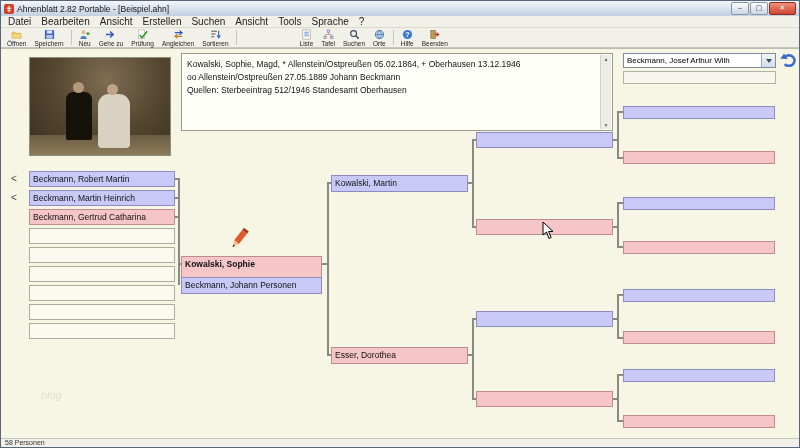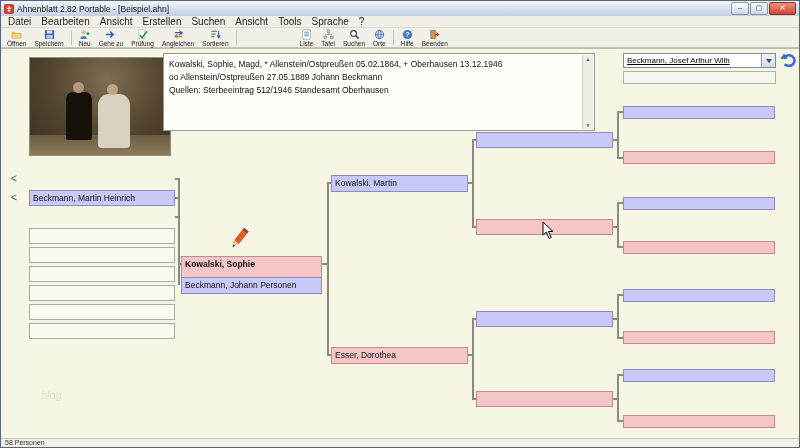--- a/index.html
+++ b/index.html
@@ -31,26 +31,26 @@
 
   
   .photo{position:absolute;left:28px;top:56px;width:140px;height:97px;border:1px solid #8f8f7d;background:radial-gradient(ellipse at 55% 22%,#7e6d53 0%,#55462f 50%,#382d1f 100%);overflow:hidden;}
   .ph-floor{position:absolute;left:0;bottom:0;width:100%;height:20px;background:linear-gradient(#6b5c42,#8d7c5c);}
   .ph-man{position:absolute;left:36px;top:34px;width:26px;height:48px;background:#171209;border-radius:7px 7px 2px 2px;}
   .ph-man-head{position:absolute;left:43px;top:24px;width:11px;height:11px;background:#b59878;border-radius:50%;}
   .ph-woman{position:absolute;left:68px;top:36px;width:32px;height:54px;background:#d9d1c1;border-radius:11px 11px 4px 4px;}
   .ph-woman-head{position:absolute;left:77px;top:26px;width:11px;height:11px;background:#c2a484;border-radius:50%;}
 
   
-  .infobox{position:absolute;left:162px;top:52px;width:432px;height:78px;background:#fffffa;border:1px solid #9a998e;box-sizing:border-box;padding:4px 16px 0 5px;}
+  .infobox{position:absolute;left:180px;top:52px;width:432px;height:78px;background:#fffffa;border:1px solid #9a998e;box-sizing:border-box;padding:4px 16px 0 5px;}
   .info-line{font-size:8.5px;line-height:13px;color:#111;white-space:nowrap;overflow:hidden;}
   .info-scroll{position:absolute;right:1px;top:1px;bottom:1px;width:11px;background:#eeede5;border-left:1px solid #d2d1c6;display:flex;flex-direction:column;justify-content:space-between;align-items:center;font-size:5px;color:#666;padding:1px 0;box-sizing:border-box;}
 
   
-  .combo{position:absolute;left:622px;top:52px;width:153px;height:15px;background:#fff;border:1px solid #7d8c9c;box-sizing:border-box;display:flex;align-items:center;text-decoration:underline;}
+  .combo{position:absolute;left:622px;top:52px;width:153px;height:15px;background:#fff;border:1px solid #7d8c9c;box-sizing:border-box;display:flex;align-items:center;}
   .combo-text{font-size:8px;line-height:13px;padding-left:3px;white-space:nowrap;overflow:hidden;flex:1;}
   .combo-btn{width:13px;align-self:stretch;background:linear-gradient(#f4f8fb,#cfdcea);border-left:1px solid #9aaabb;display:flex;align-items:center;justify-content:center;}
   .combo-arrow{width:0;height:0;border-left:3px solid transparent;border-right:3px solid transparent;border-top:4px solid #3a4a5a;}
   .navfield{position:absolute;left:622px;top:70px;width:153px;height:13px;background:#f6f5ee;border:1px solid #b2b1a6;box-sizing:border-box;}
   .undo{position:absolute;left:778px;top:49px;width:19px;height:19px;}
 
   
   .pbox{position:absolute;border:1px solid #98988c;box-sizing:border-box;font-size:8.5px;line-height:14px;padding-left:3px;color:#111;white-space:nowrap;overflow:hidden;background:#fbfaf0;}
   .male{background:#c9c9f8;border-color:#8c8cc0;}
   .female{background:#f5c5c8;border-color:#c08c8c;}
@@ -227,21 +227,23 @@
       </span>
   </div>
   <div class="navfield"></div>
   <svg class="undo" viewBox="0 0 18 18">
       <path d="M4.5 7.5 a5.5 5 0 1 1 0.8 6" fill="none" stroke="#3a6ad0" stroke-width="2.4"></path>
       <polygon points="1.2,8.2 8.2,8.6 4.8,3.2" fill="#3a6ad0"></polygon>
     </svg>
 
   <div class="marker" style="top:170px;">&lt;</div>
   <div class="marker" style="top:189px;">&lt;</div>
+  <div class="pbox male" style="left:28px;top:170px;width:146px;height:16px;">Beckmann, Robert Martin</div>
   <div class="pbox male" style="left:28px;top:189px;width:146px;height:16px;">Beckmann, Martin Heinrich</div>
+  <div class="pbox female" style="left:28px;top:208px;width:146px;height:16px;">Beckmann, Gertrud Catharina</div>
   <div class="pbox empty" style="left:28px;top:227px;width:146px;height:16px;"></div>
   <div class="pbox empty" style="left:28px;top:246px;width:146px;height:16px;"></div>
   <div class="pbox empty" style="left:28px;top:265px;width:146px;height:16px;"></div>
   <div class="pbox empty" style="left:28px;top:284px;width:146px;height:16px;"></div>
   <div class="pbox empty" style="left:28px;top:303px;width:146px;height:16px;"></div>
   <div class="pbox empty" style="left:28px;top:322px;width:146px;height:16px;"></div>
 
   <div class="line" style="left:174px;top:177px;width:4px;height:2px;"></div>
   <div class="line" style="left:174px;top:196px;width:4px;height:2px;"></div>
   <div class="line" style="left:174px;top:215px;width:4px;height:2px;"></div>

